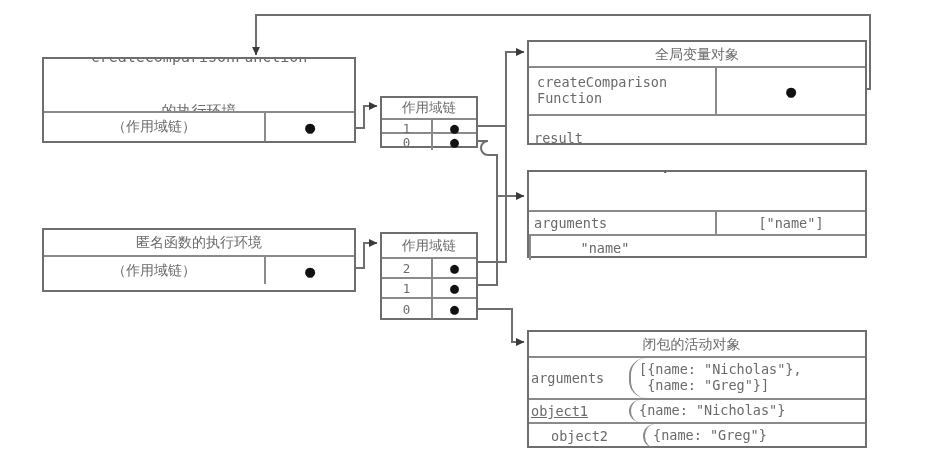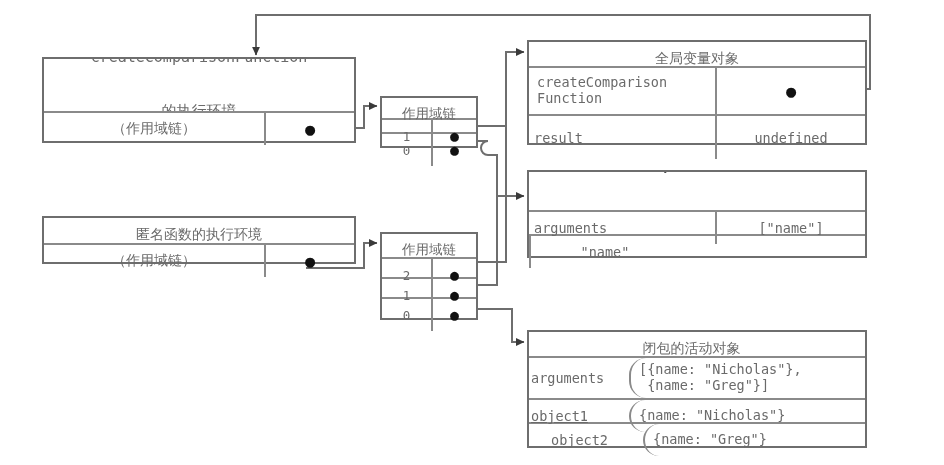--- a/index.html
+++ b/index.html
@@ -8,36 +8,36 @@
     font-family:"DejaVu Sans Mono", monospace;
     color:#6a6a6a;
   }
   #stage{position:absolute;left:0;top:0;width:944px;height:465px;}
   svg.wires{position:absolute;left:0;top:0;width:944px;height:465px;pointer-events:none;}
 
   .box{position:absolute;border:2px solid #6e6e6e;background:#fff;box-sizing:border-box;}
   .row{display:flex;box-sizing:border-box;border-bottom:2px solid #8a8a8a;}
   .row:last-child{border-bottom:none;}
   .cell{box-sizing:border-box;display:flex;align-items:center;justify-content:center;
-        padding:16px 4px;overflow:hidden;white-space:pre;}
+        padding:8px 4px;overflow:hidden;white-space:pre;}
   .cell.divider{border-left:2px solid #8a8a8a;}
 
   .hdr{justify-content:center;text-align:center;line-height:1.15;}
   .mono{font-family:"DejaVu Sans Mono", monospace;}
   .cjk{font-family:"DejaVu Sans", sans-serif;}
   .bold{font-weight:bold;color:#4a4a4a;}
 
   
   #env-create{left:42px;top:57px;width:314px;height:86px;}
   #env-create .r1{height:54px;}
   #env-create .r2{height:28px;}
   #env-create .c-label{width:220px;}
   #env-create .c-ptr{width:90px;}
 
-  #env-anon{left:42px;top:216px;width:314px;height:48px;}
+  #env-anon{left:42px;top:228px;width:314px;height:64px;}
   #env-anon .r1{height:27px;}
   #env-anon .r2{height:27px;}
   #env-anon .c-label{width:220px;}
   #env-anon .c-ptr{width:90px;}
 
   
   #chain1{left:380px;top:96px;width:98px;height:52px;}
   #chain1 .rh{height:22px;}
   #chain1 .ri{height:14px;}
   #chain1 .c-idx{width:49px;}
@@ -171,21 +171,20 @@
     <div class="row rh">
       <div class="cell hdr cjk fs14" style="width:336px;">全局变量对象</div>
     </div>
     <div class="row r-fn">
       <div class="cell c-key k-left mono fs13 v-left">createComparison
 Function</div>
       <div class="cell c-val divider v-ctr" style="font-size:17px;color:#111;">●</div>
     </div>
     <div class="row r-res">
       <div class="cell c-key k-left mono fs13">result</div>
-      <div class="cell c-val divider mono fs13 v-ctr">undefined</div>
     </div>
   </div>
 
   <div class="box" id="obj-ccf">
     <div class="row rh">
       <div class="cell hdr" style="width:336px;">
         <div>
           <div class="mono fs14 bold">createComparisonFunction()</div>
           <div class="cjk fs14">的活动对象</div>
         </div>

